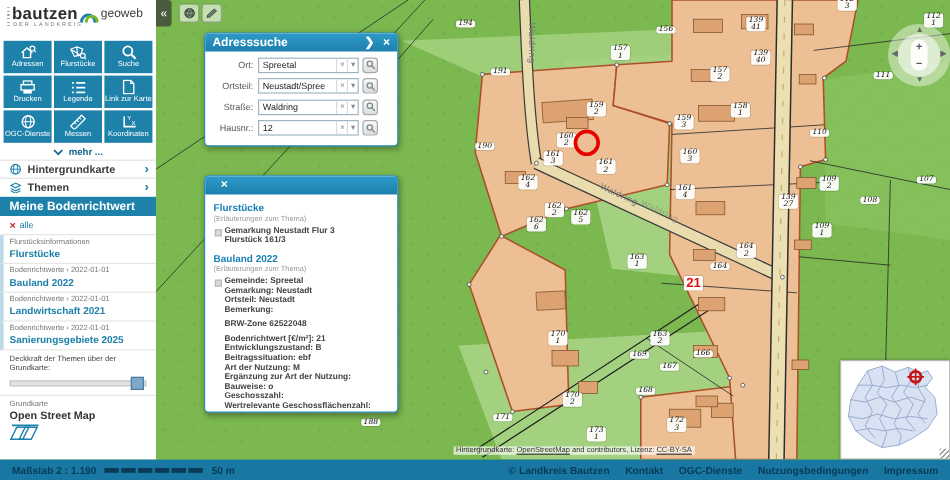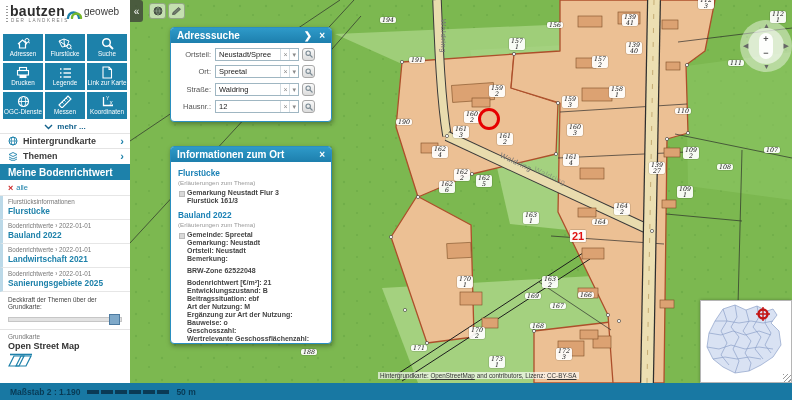--- a/index.html
+++ b/index.html
@@ -548,37 +548,37 @@
     </div>
   </div>
 
   <div class="dialog" id="dlg-address">
     <div class="dlg-head">
       <span class="t">Adresssuche</span>
       <span class="ic">❯</span>
       <span class="ic">×</span>
     </div>
     <div class="addr-row">
-      <label>Ortsteil:</label>
+      <label>Ort:</label>
       <div class="fld">
-          <input value="Neustadt/Spree" style="">
+          <input value="Spreetal" style="">
           <span class="fx">×</span>
           <span class="fx">▾</span>
         </div>
       <button class="sbtn">
           <svg width="8" height="8" viewBox="0 0 8 8">
             <circle cx="3.2" cy="3.2" r="2.2" fill="none" stroke="#7a8a94" stroke-width="1.1"></circle>
             <line x1="5" y1="5" x2="7.5" y2="7.5" stroke="#7a8a94" stroke-width="1.1"></line>
           </svg>
         </button>
     </div>
     <div class="addr-row">
-      <label>Ort:</label>
+      <label>Ortsteil:</label>
       <div class="fld">
-          <input value="Spreetal" style="">
+          <input value="Neustadt/Spree" style="">
           <span class="fx">×</span>
           <span class="fx">▾</span>
         </div>
       <button class="sbtn">
           <svg width="8" height="8" viewBox="0 0 8 8">
             <circle cx="3.2" cy="3.2" r="2.2" fill="none" stroke="#7a8a94" stroke-width="1.1"></circle>
             <line x1="5" y1="5" x2="7.5" y2="7.5" stroke="#7a8a94" stroke-width="1.1"></line>
           </svg>
         </button>
     </div>
@@ -607,21 +607,20 @@
           <svg width="8" height="8" viewBox="0 0 8 8">
             <circle cx="3.2" cy="3.2" r="2.2" fill="none" stroke="#7a8a94" stroke-width="1.1"></circle>
             <line x1="5" y1="5" x2="7.5" y2="7.5" stroke="#7a8a94" stroke-width="1.1"></line>
           </svg>
         </button>
     </div>
   </div>
 
   <div class="dialog" id="dlg-info">
     <div class="dlg-head">
-      <span class="t">Informationen zum Ort</span>
       <span class="ic">×</span>
     </div>
     <div id="info-body">
         <div class="ib-h">Flurstücke</div>
         <div class="ib-n">(Erläuterungen zum Thema)</div>
         <div class="ib-b">Gemarkung Neustadt Flur 3</div>
         <div class="ib-c">Flurstück 161/3</div>
         <div class="ib-h">Bauland 2022</div>
         <div class="ib-n">(Erläuterungen zum Thema)</div>
         <div class="ib-b">Gemeinde: Spreetal</div>
@@ -649,15 +648,22 @@
           <i></i>
           <i></i>
           <i></i>
           <i></i>
           <i></i>
           <i></i>
         </span>
       <span>50 m</span>
     </div>
     <div class="spacer"></div>
+    <div class="right">
+      <span class="copy">© Landkreis Bautzen</span>
+      <span>Kontakt</span>
+      <span>OGC-Dienste</span>
+      <span>Nutzungsbedingungen</span>
+      <span>Impressum</span>
+    </div>
   </div>
 
 </div>
 
 </body></html>

